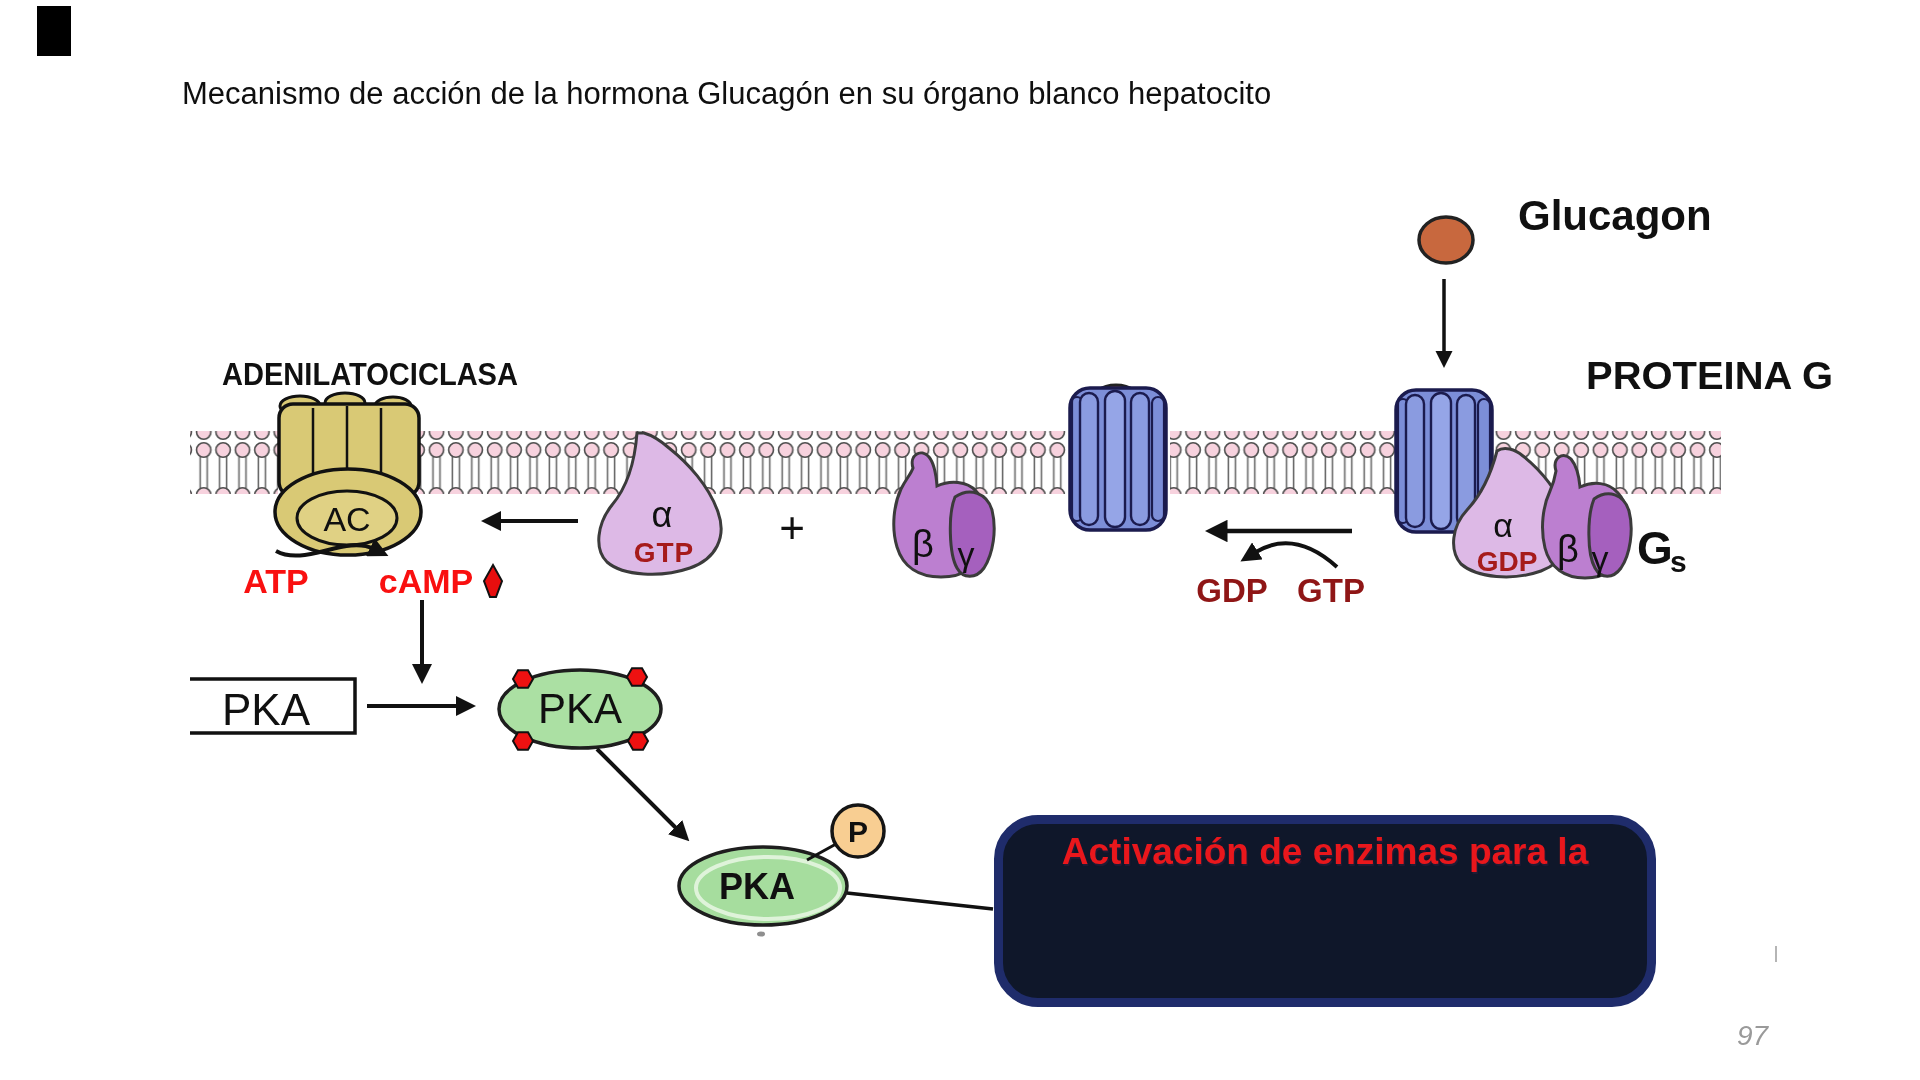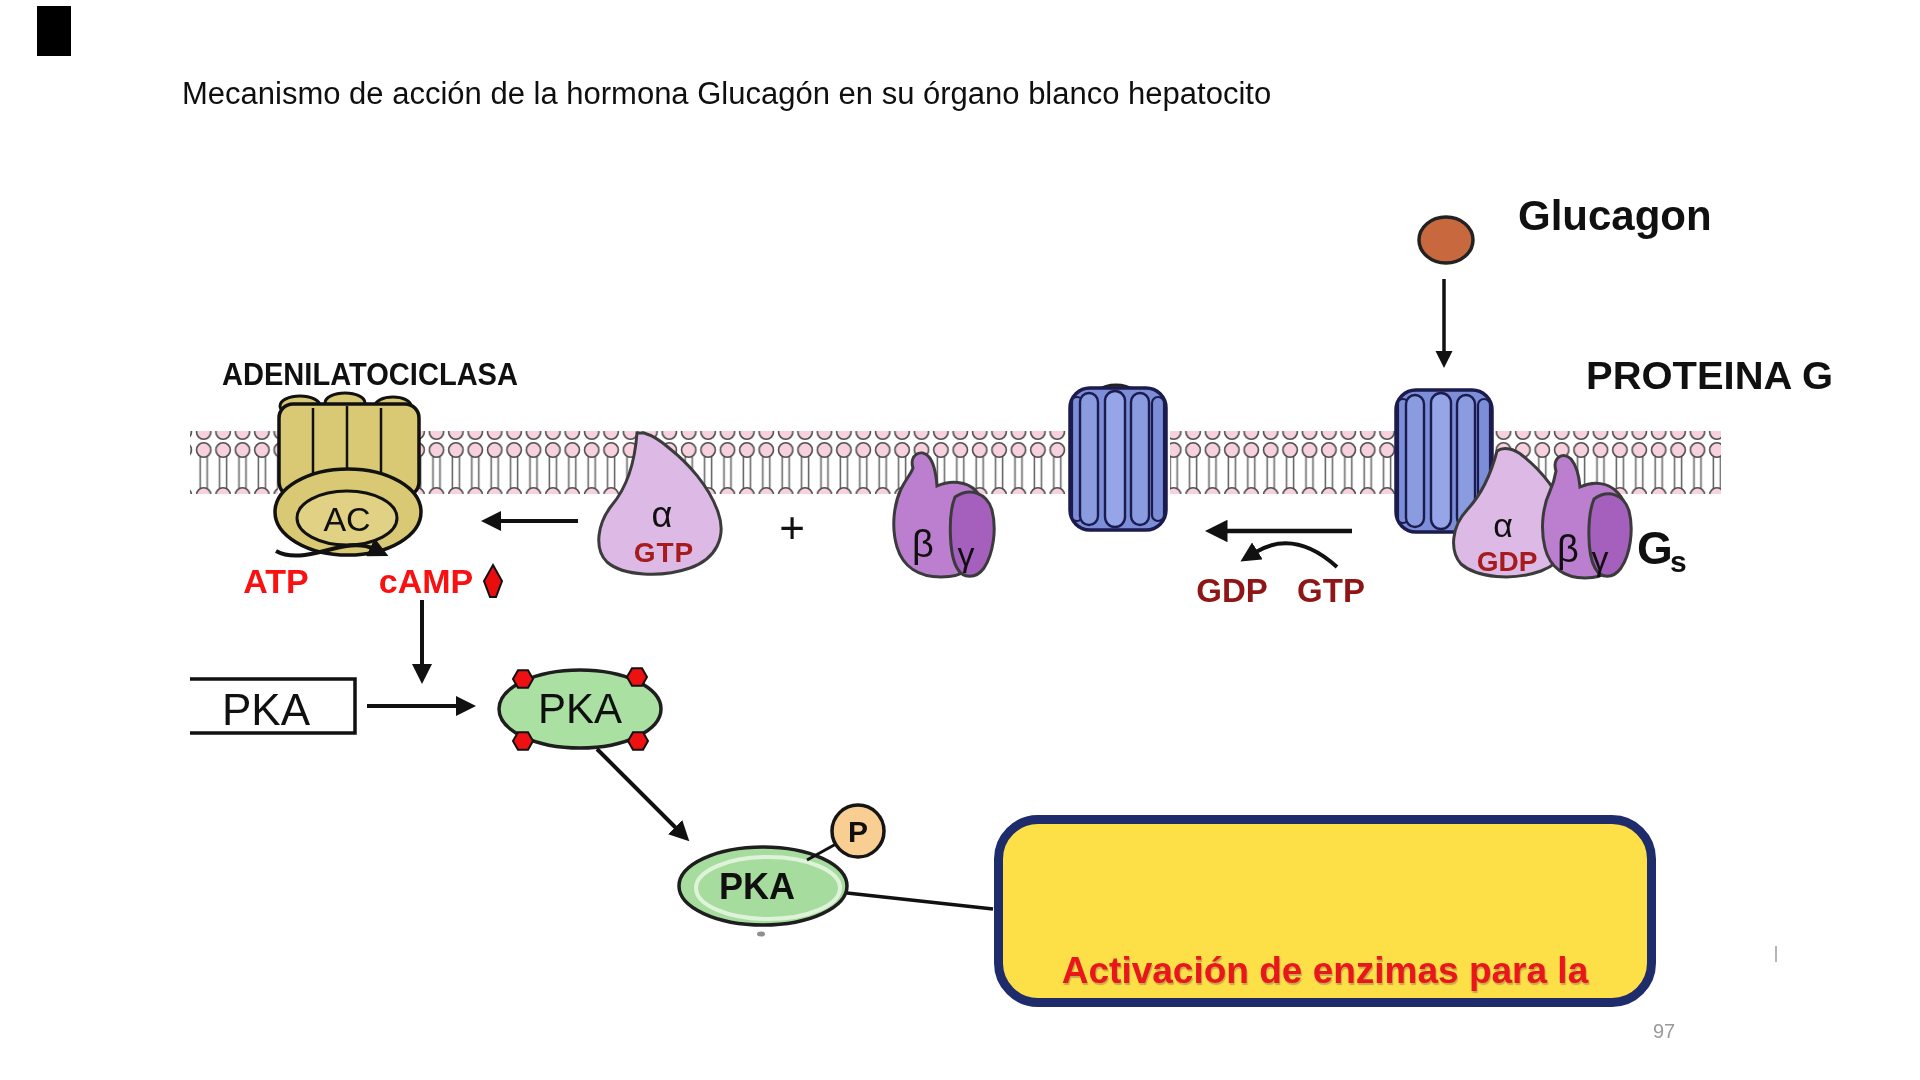--- a/index.html
+++ b/index.html
@@ -7,25 +7,25 @@
           font-family:"Liberation Sans",sans-serif;}
   .black-corner{position:absolute;left:37px;top:6px;width:34px;height:50px;background:#000;}
   .title{position:absolute;left:182px;top:76px;font-size:31px;color:#0f0f0f;white-space:nowrap;}
   svg.diagram{position:absolute;left:0;top:0;}
   .lbl{font-family:"Liberation Sans",sans-serif;fill:#101010;}
   .b{font-weight:bold;}
   .red{fill:#F91010;}
   .maroon{fill:#8F1616;}
   .darkred{fill:#A61B1B;}
   .callout{position:absolute;left:994px;top:815px;width:662px;height:192px;box-sizing:border-box;
-           border:9px solid #1F2C6B;border-radius:44px;background:#fde047;
-           display:flex;flex-direction:column;align-items:center;justify-content:flex-end;}
+           border:9px solid #1F2C6B;border-radius:44px;background:#0f172a;
+           display:flex;flex-direction:column;align-items:center;justify-content:space-between;}
   .callout div{font-size:37px;font-weight:bold;color:#E9171C;line-height:1.5;
                text-shadow:1px 2px 1px rgba(80,40,80,.30);white-space:nowrap;}
-  .pagenum{position:absolute;left:1653px;top:1020px;font-size:20px;color:#9a9a9a;}
+  .pagenum{position:absolute;left:1737px;top:1020px;font-size:28px;color:#9a9a9a;font-style:italic;}
   .tick{position:absolute;left:1775px;top:946px;width:2px;height:16px;background:#b5b5b5;}
 </style>
 </head>
 <body>
 
 <div class="canvas">
 
   <div class="black-corner"></div>
 
   <div class="title">Mecanismo de acción de la hormona Glucagón en su órgano blanco hepatocito</div>

